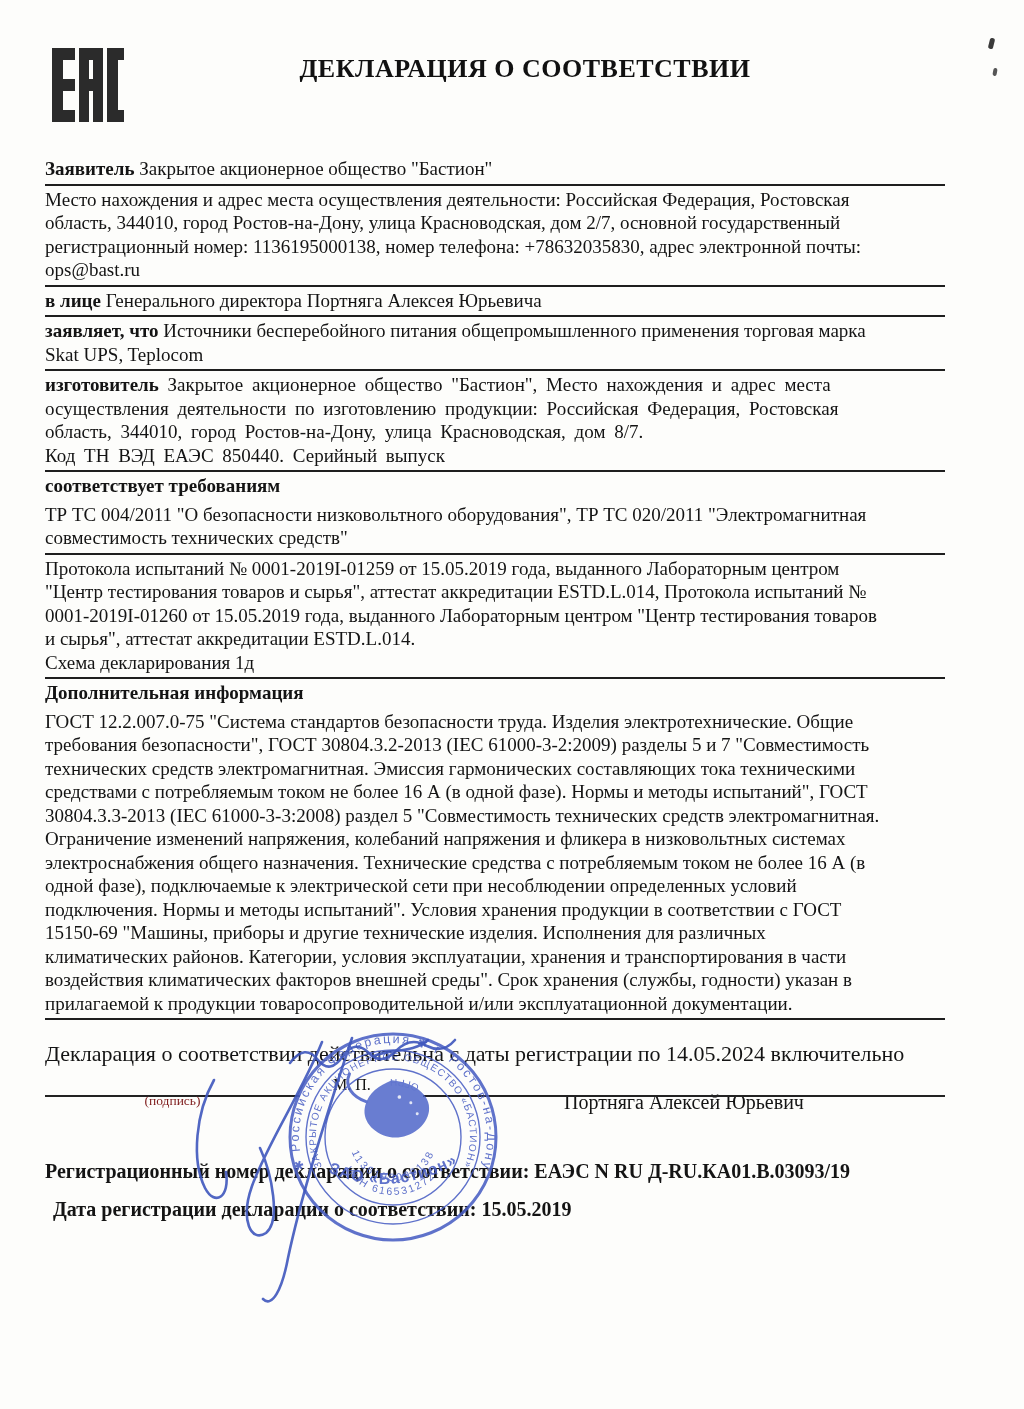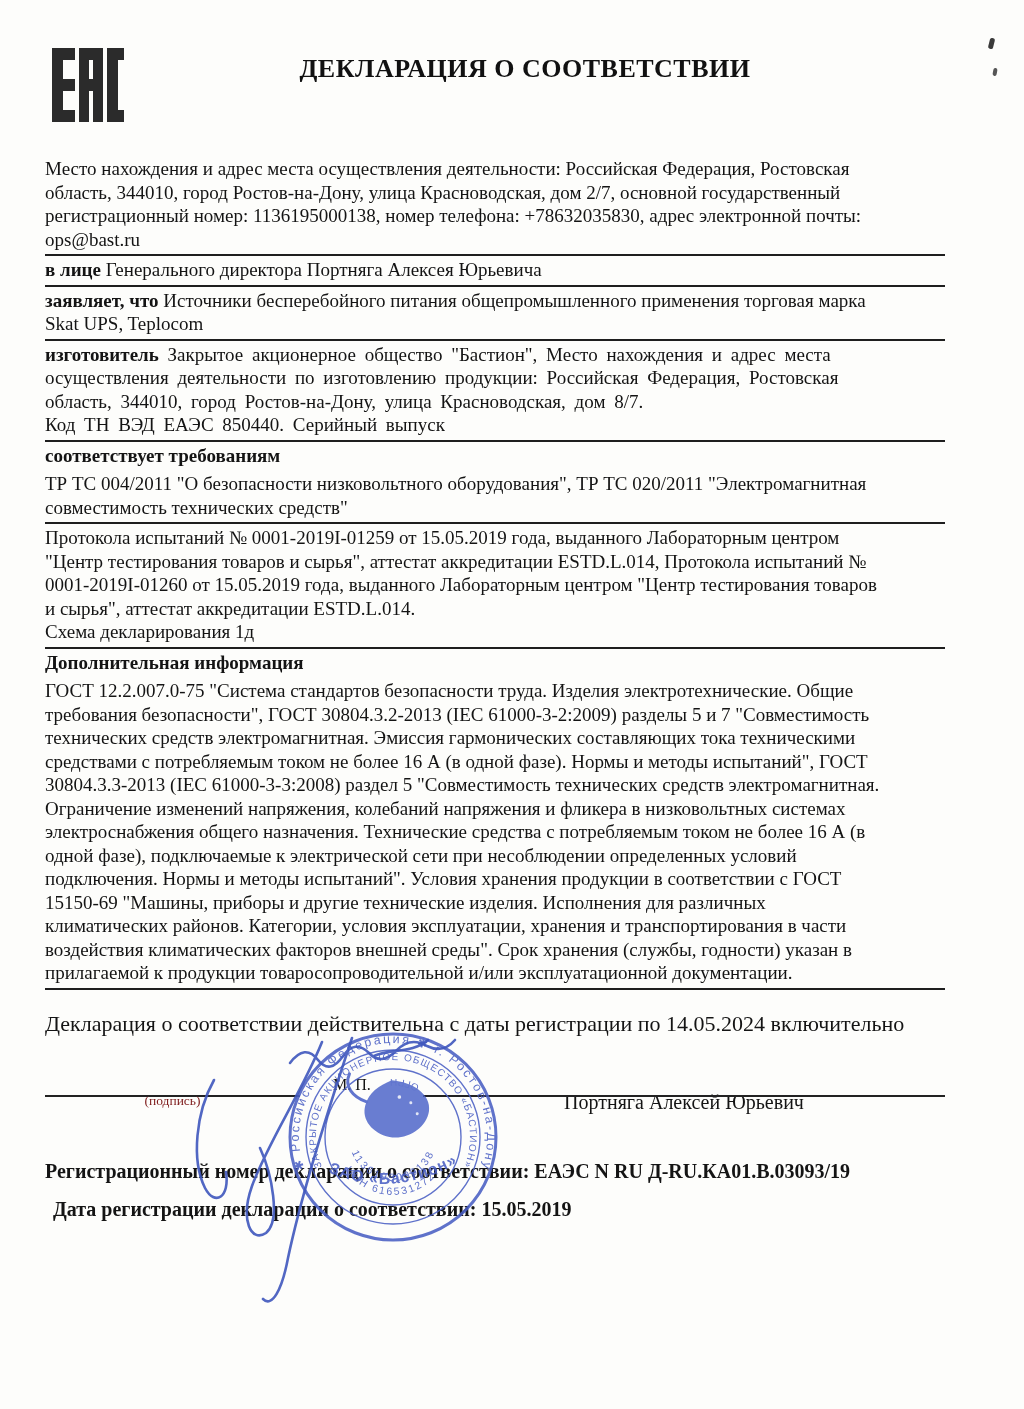--- a/index.html
+++ b/index.html
@@ -61,20 +61,24 @@
     </svg>
   </div>
   <div class="doc-title">
     <div>ДЕКЛАРАЦИЯ О СООТВЕТСТВИИ</div>
   </div>
   <div class="art art1"></div>
   <div class="art art2"></div>
 
   <div class="content">
 
+    <div class="row">
+      <span class="lbl">Заявитель</span>
+      <span>Закрытое акционерное общество "Бастион"</span>
+    </div>
 
     <div class="row">
       <span class="lines">Место нахождения и адрес места осуществления деятельности: Российская Федерация, Ростовская
 область, 344010, город Ростов-на-Дону, улица Красноводская, дом 2/7, основной государственный
 регистрационный номер: 1136195000138, номер телефона: +78632035830, адрес электронной почты:
 ops@bast.ru</span>
     </div>
 
     <div class="row">
       <span class="lbl">в лице</span>

